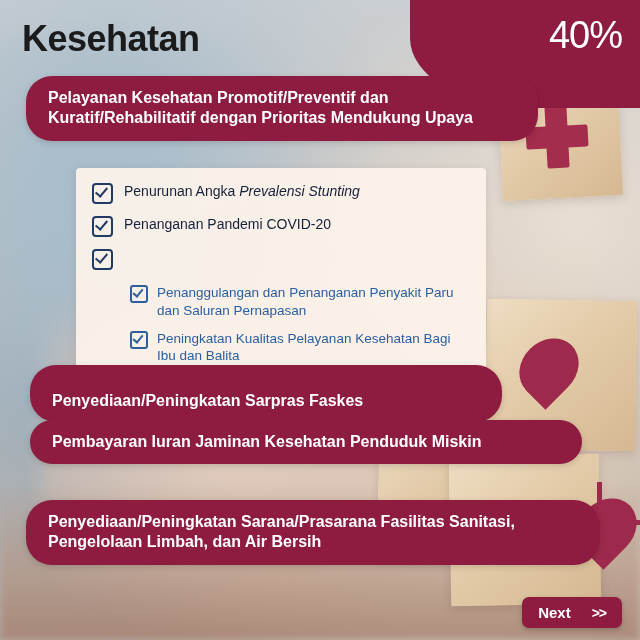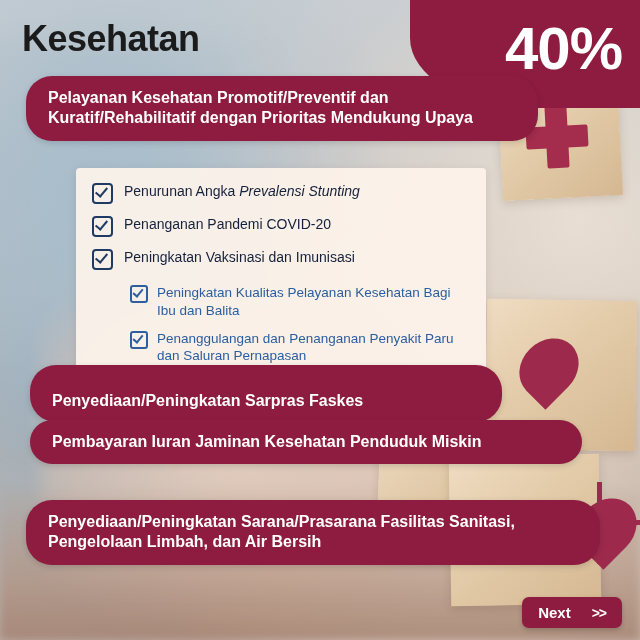--- a/index.html
+++ b/index.html
@@ -101,22 +101,22 @@
   .badge-shape {
     position: absolute;
     right: 0; top: 0;
     width: 230px; height: 108px;
     background: #8e1c41;
     border-bottom-left-radius: 120px 70px;
   }
   .badge-text {
     position: absolute;
     right: 18px; top: 14px;
-    font-size: 60px;
-    font-weight: 700;
+    font-size: 38px;
+    font-weight: 400;
     color: #ffffff;
     letter-spacing: -1px;
   }
   
   .title {
     position: absolute;
     left: 22px; top: 18px;
     font-size: 36px;
     font-weight: 700;
     color: #1b1b1b;
@@ -247,32 +247,31 @@
       <span class="check-text"><span>Penurunan Angka </span><em>Prevalensi Stunting</em></span>
     </div>
 
     <div class="check-row">
       <span class="chk"></span>
       <span class="check-text">Penanganan Pandemi COVID-20</span>
     </div>
 
     <div class="check-row">
       <span class="chk"></span>
-      <span class="check-text">Peningkatan Vaksinasi dan Imunisasi</span>
     </div>
 
     <div class="sub-list">
+      <div class="sub-row">
+        <span class="chk sm"></span>
+        <span class="sub-text">Penanggulangan dan Penanganan Penyakit Paru dan Saluran Pernapasan</span>
+      </div>
       <div class="sub-row">
         <span class="chk sm"></span>
         <span class="sub-text">Peningkatan Kualitas Pelayanan Kesehatan Bagi Ibu dan Balita</span>
       </div>
-      <div class="sub-row">
-        <span class="chk sm"></span>
-        <span class="sub-text">Penanggulangan dan Penanganan Penyakit Paru dan Saluran Pernapasan</span>
-      </div>
     </div>
 
   </div>
 
   <div class="pill pill-2">Penyediaan/Peningkatan Sarpras Faskes</div>
   <div class="pill pill-3">Pembayaran Iuran Jaminan Kesehatan Penduduk Miskin</div>
   <div class="pill pill-4">Penyediaan/Peningkatan Sarana/Prasarana Fasilitas Sanitasi, Pengelolaan Limbah, dan Air Bersih</div>
 
   <div class="next-btn">
     <span>Next</span>

